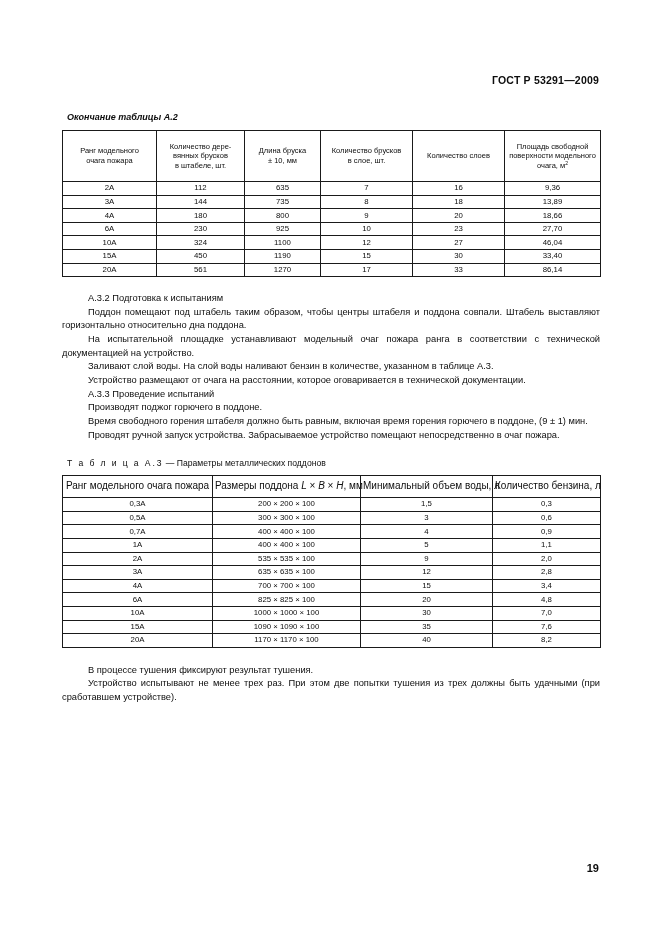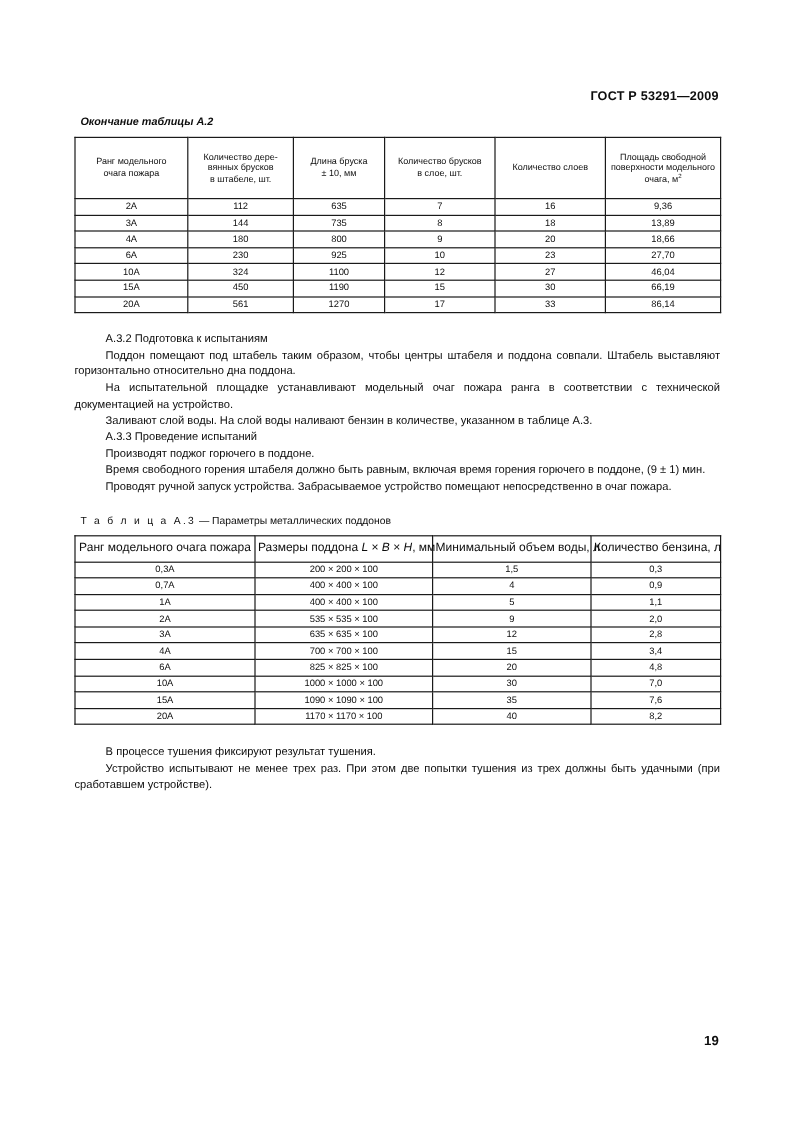--- a/index.html
+++ b/index.html
@@ -35,21 +35,21 @@
     font-size: 10.5px;
     font-weight: bold;
     letter-spacing: 0.2px;
     white-space: nowrap;
   }
 
   
   .content {
     position: absolute;
     left: 62px;
-    top: 96px;
+    top: 112px;
     width: 538px;
   }
 
   
   .table-caption {
     font-size: 8.6px;
     margin: 0 0 7px 5px;
     white-space: nowrap;
   }
   .caption-cont {
@@ -208,38 +208,39 @@
             <td>12</td>
             <td>27</td>
             <td>46,04</td>
           </tr>
         <tr>
             <td>15А</td>
             <td>450</td>
             <td>1190</td>
             <td>15</td>
             <td>30</td>
-            <td>66,19</td>
+            <td>33,40</td>
           </tr>
         <tr>
             <td>20А</td>
             <td>561</td>
             <td>1270</td>
             <td>17</td>
             <td>33</td>
             <td>86,14</td>
           </tr>
       </tbody>
     </table>
 
     <div class="body-block sec-after-table-a2">
       <p>А.3.2 Подготовка к испытаниям</p>
       <p>Поддон помещают под штабель таким образом, чтобы центры штабеля и поддона совпали. Штабель выставляют горизонтально относительно дна поддона.</p>
       <p>На испытательной площадке устанавливают модельный очаг пожара ранга в соответствии с технической документацией на устройство.</p>
       <p>Заливают слой воды. На слой воды наливают бензин в количестве, указанном в таблице А.3.</p>
+      <p>Устройство размещают от очага на расстоянии, которое оговаривается в технической документации.</p>
       <p>А.3.3 Проведение испытаний</p>
       <p>Производят поджог горючего в поддоне.</p>
       <p>Время свободного горения штабеля должно быть равным, включая время горения горючего в поддоне, (9 ± 1) мин.</p>
       <p>Проводят ручной запуск устройства. Забрасываемое устройство помещают непосредственно в очаг пожара.</p>
     </div>
 
     <div class="table-caption sec-before-a3"><span class="caption-spaced">Т а б л и ц а  А.3</span><span> — Параметры металлических поддонов</span></div>
 
     <table class="gost a3">
       <colgroup>
@@ -257,20 +258,26 @@
         </tr>
       </thead>
       <tbody>
         <tr>
             <td>0,3А</td>
             <td>200 × 200 × 100</td>
             <td>1,5</td>
             <td>0,3</td>
           </tr>
         <tr>
+            <td>0,5А</td>
+            <td>300 × 300 × 100</td>
+            <td>3</td>
+            <td>0,6</td>
+          </tr>
+        <tr>
             <td>0,7А</td>
             <td>400 × 400 × 100</td>
             <td>4</td>
             <td>0,9</td>
           </tr>
         <tr>
             <td>1А</td>
             <td>400 × 400 × 100</td>
             <td>5</td>
             <td>1,1</td>

